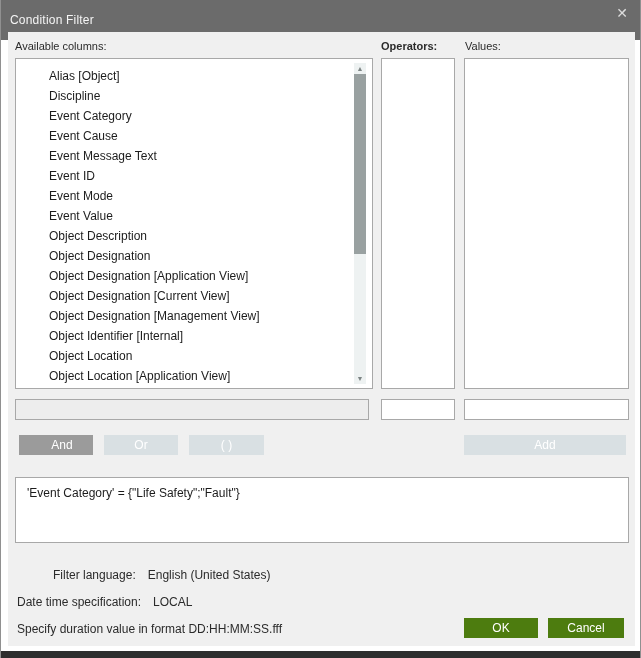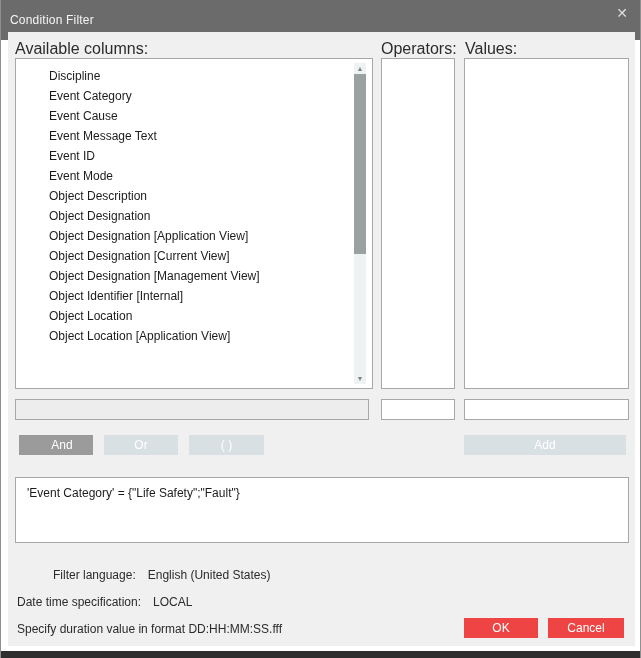--- a/index.html
+++ b/index.html
@@ -28,21 +28,21 @@
   .panel {
     position: absolute; left: 7px; top: 32px; width: 627px; height: 614px;
     background: #f0f0f0;
   }
   .bottom-edge {
     position: absolute; left: 0; right: 0; bottom: 0; height: 9px;
     background: #2e2e2e;
     border-top: 2px solid #ffffff;
   }
   .lbl {
-    position: absolute; color: #2b2b2b; font-size: 16px; white-space: nowrap;
+    position: absolute; color: #2b2b2b; font-size: 11px; white-space: nowrap;
   }
   .listbox {
     position: absolute; background: #ffffff; border: 1px solid #a8a8a8;
   }
   .list-items { padding-top: 7px; }
   .list-item {
     height: 20px; line-height: 20px; padding-left: 33px;
     color: #1c1c1c; white-space: nowrap; cursor: default;
   }
   .scrollbar {
@@ -64,51 +64,53 @@
   }
   .txt-input:disabled { background: #ededed; }
   .btn {
     position: absolute; height: 20px; border: none;
     color: #ffffff; font-family: "Liberation Sans", sans-serif; font-size: 12px;
     display: flex; align-items: center; justify-content: center;
     cursor: pointer;
   }
   .btn-active   { background: #9b9b9b; padding-left: 12px; }
   .btn-disabled { background: #d9e0e3; }
-  .btn-gray     { background: #ef4444; }
+  .btn-gray     { background: #4d7c0f; }
   .condition-box {
     position: absolute; left: 7px; top: 445px; width: 614px; height: 66px;
     background: #ffffff; border: 1px solid #a8a8a8;
     padding: 8px 11px; color: #1c1c1c; font-size: 12px;
   }
   .footer-line { position: absolute; color: #2b2b2b; font-size: 12px; white-space: nowrap; }
   .footer-value { margin-left: 12px; }
 </style>
 </head>
 <body>
 
 <div class="titlebar">
   <span class="titlebar-text">Condition Filter</span>
   <span class="close-btn">✕</span>
 </div>
 
 <div class="panel">
 
   <span class="lbl" style="left:7px; top:8px;">Available columns:</span>
-  <span class="lbl" style="left:373px; top:8px;">Operators:</span>
+  <span class="lbl" style="left:373px; top:8px;font-weight:bold;">Operators:</span>
   <span class="lbl" style="left:457px; top:8px;">Values:</span>
 
   <div class="listbox" style="left:7px; top:26px; width:358px; height:331px;">
     <div class="list-items">
+        <div class="list-item">Alias [Object]</div>
         <div class="list-item">Discipline</div>
         <div class="list-item">Event Category</div>
         <div class="list-item">Event Cause</div>
         <div class="list-item">Event Message Text</div>
         <div class="list-item">Event ID</div>
         <div class="list-item">Event Mode</div>
+        <div class="list-item">Event Value</div>
         <div class="list-item">Object Description</div>
         <div class="list-item">Object Designation</div>
         <div class="list-item">Object Designation [Application View]</div>
         <div class="list-item">Object Designation [Current View]</div>
         <div class="list-item">Object Designation [Management View]</div>
         <div class="list-item">Object Identifier [Internal]</div>
         <div class="list-item">Object Location</div>
         <div class="list-item">Object Location [Application View]</div>
       </div>
     <div class="scrollbar">

